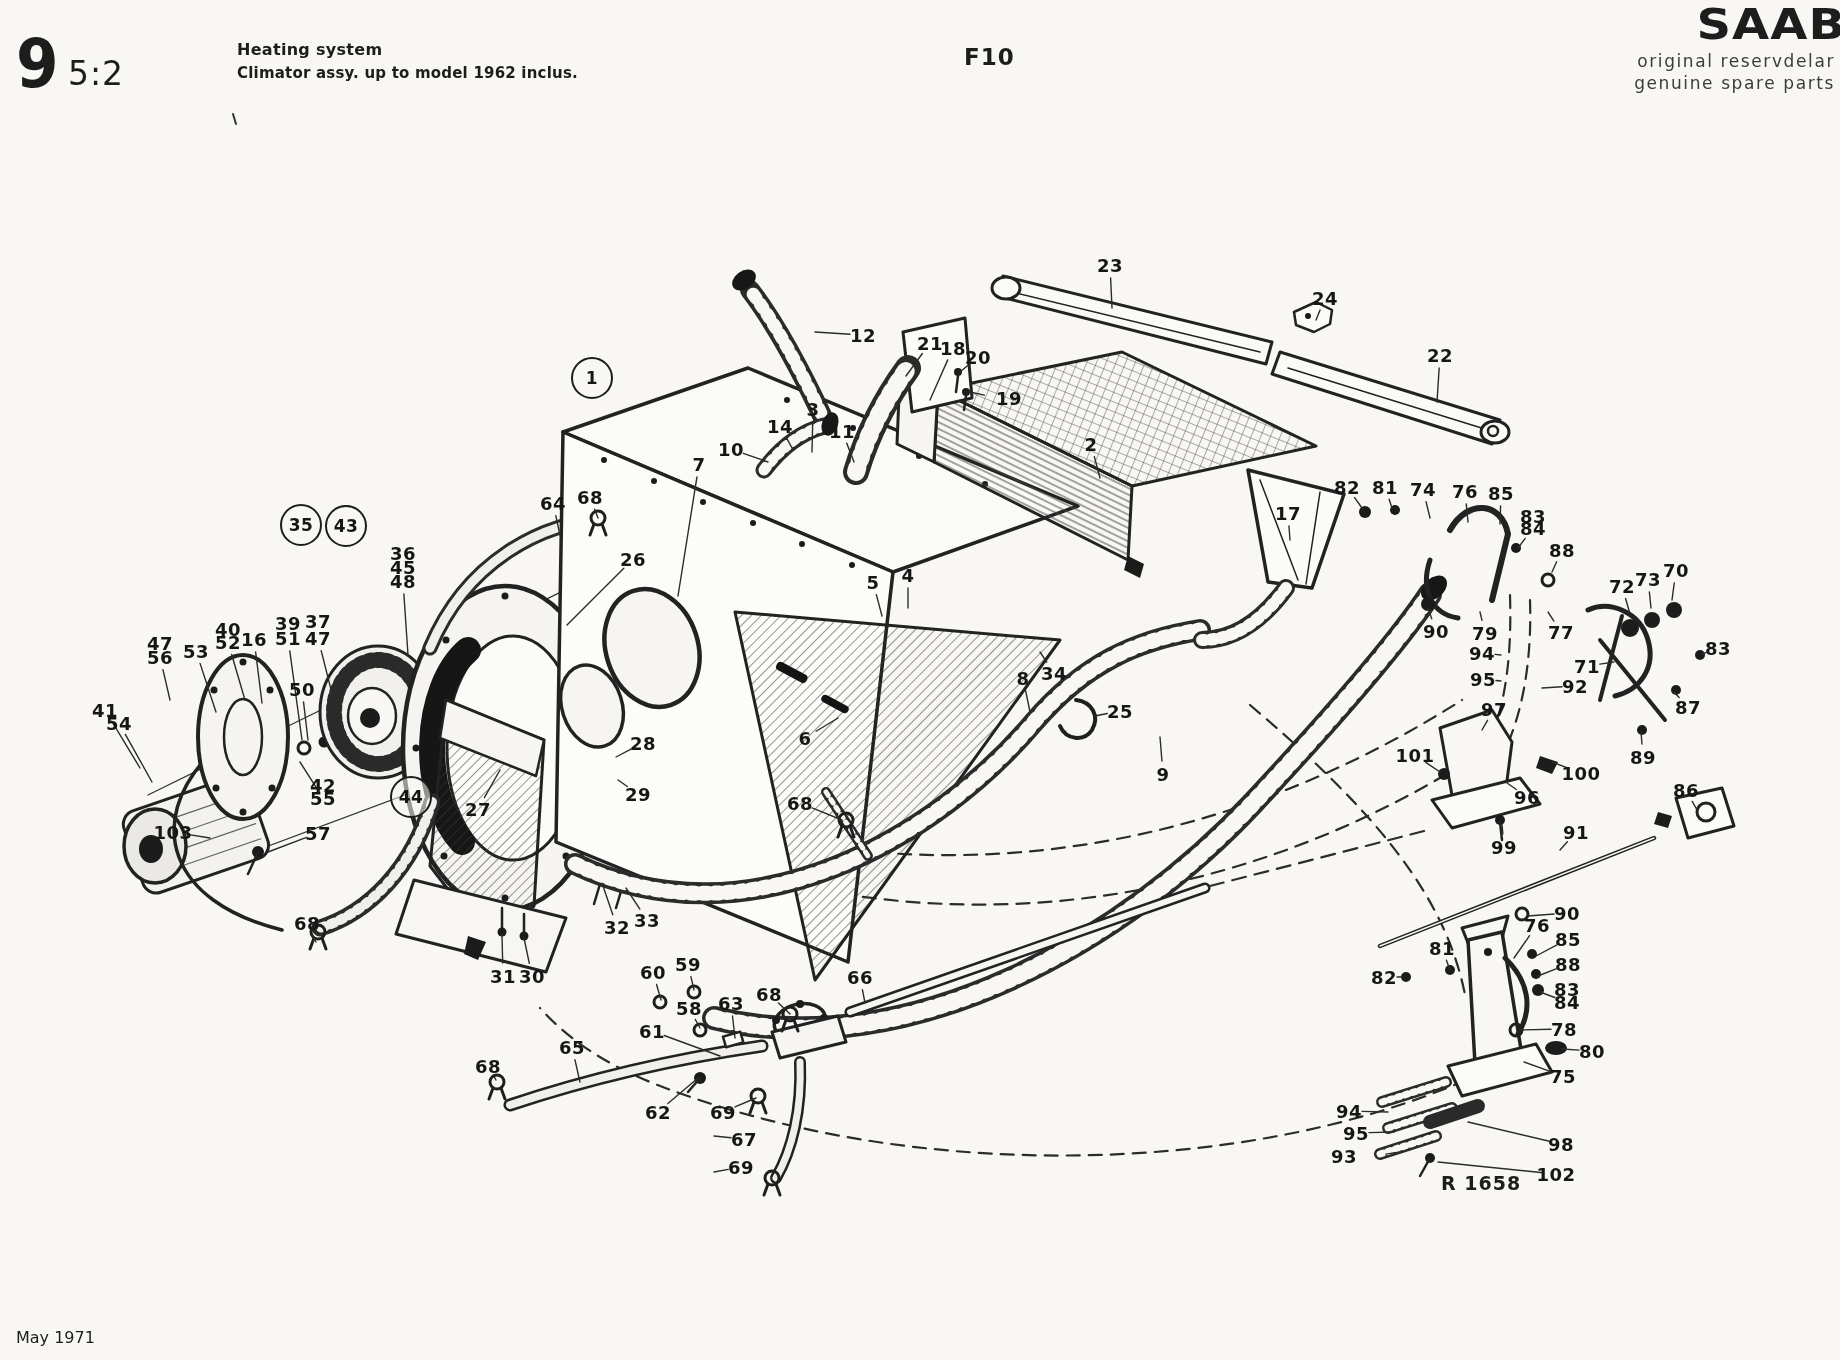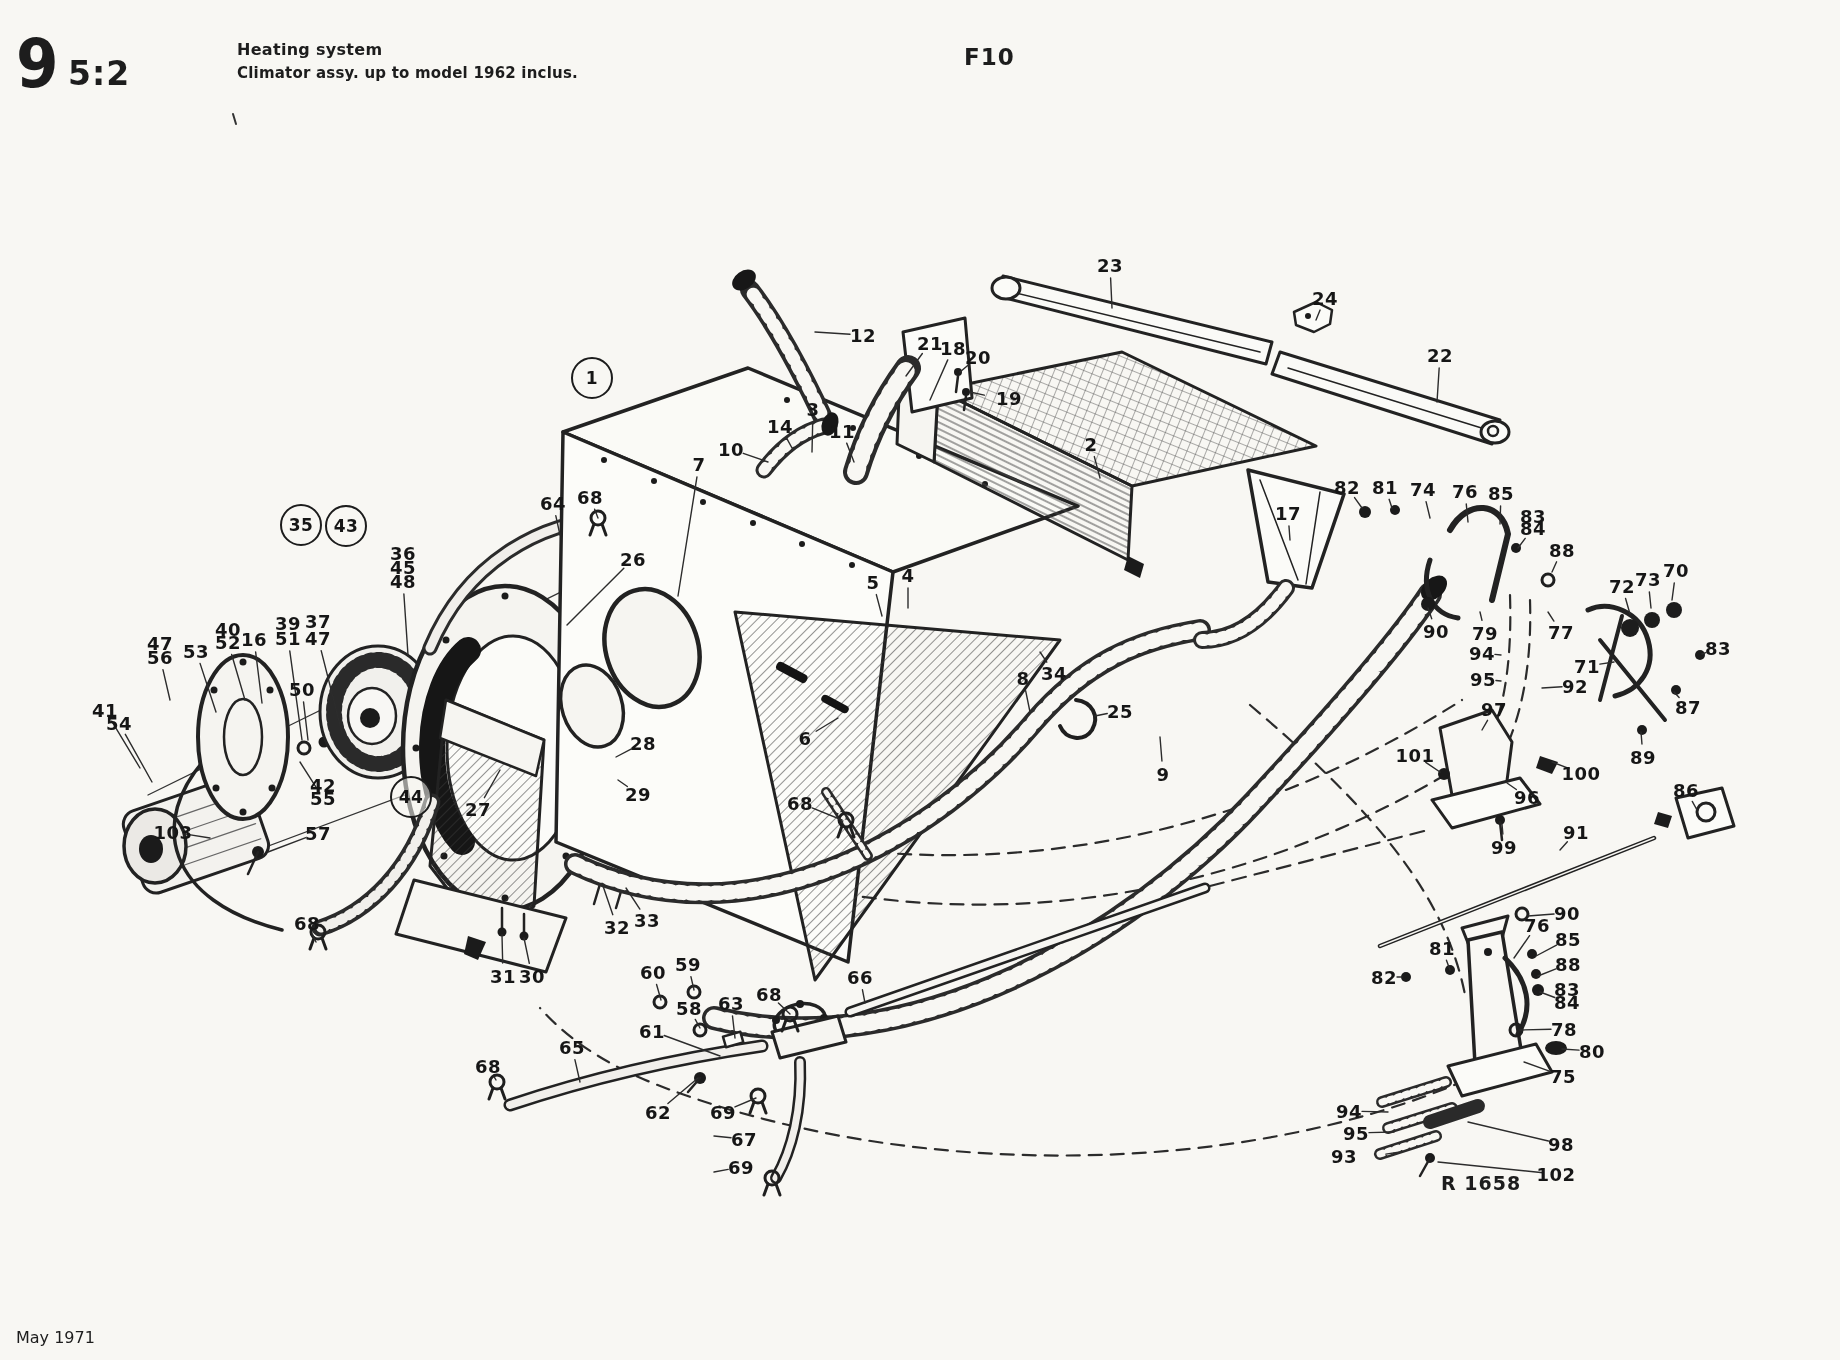--- a/index.html
+++ b/index.html
@@ -1,19 +1,19 @@
 <!DOCTYPE html>
 <html><head>
 <meta charset="utf-8">
 <style>
   html,body{margin:0;padding:0;background:#d8d6d0;}
   .page{position:relative;width:1840px;height:1360px;background:#f8f7f3;overflow:hidden;
         font-family:"DejaVu Sans","Liberation Sans",sans-serif;color:#1d1d1d;}
   .sec-num{position:absolute;left:16px;top:24px;font-size:68px;font-weight:bold;transform:scaleX(.9);transform-origin:left top;}
-  .sec-code{position:absolute;left:68px;top:54px;font-size:33px;font-weight:bold;letter-spacing:1px;}
+  .sec-code{position:absolute;left:68px;top:54px;font-size:33px;font-weight:normal;letter-spacing:1px;}
   .title{position:absolute;left:237px;top:40px;font-size:16px;font-weight:bold;letter-spacing:.3px;}
   .subtitle{position:absolute;left:237px;top:64px;font-size:15px;font-weight:bold;letter-spacing:.2px;}
   .pageref{position:absolute;left:964px;top:44px;font-size:23px;font-weight:bold;letter-spacing:1px;}
   .brand{position:absolute;right:0;top:2px;text-align:right;}
   .brand-logo{font-size:48px;font-weight:bold;line-height:1;letter-spacing:1px;margin-right:-6px;transform:scaleY(.9);transform-origin:right top;}
   .brand-line{font-size:17px;letter-spacing:1.6px;color:#3c3c3c;line-height:1.3;margin-right:5px;}
   .figref{position:absolute;left:1441px;top:1172px;font-size:19px;font-weight:bold;letter-spacing:1px;}
   .date{position:absolute;left:16px;top:1328px;font-size:16px;}
   #artwork{position:absolute;left:0;top:0;z-index:1;}
   #leader-layer{position:absolute;left:0;top:0;z-index:2;}
@@ -29,20 +29,25 @@
 </head>
 <body>
 
 <div class="page">
 
   <div class="sec-num">9</div>
   <div class="sec-code">5:2</div>
   <div class="title">Heating system</div>
   <div class="subtitle">Climator assy. up to model 1962 inclus.</div>
   <div class="pageref">F10</div>
+  <div class="brand">
+    <div class="brand-logo">SAAB</div>
+    <div class="brand-line">original reservdelar</div>
+    <div class="brand-line">genuine spare parts</div>
+  </div>
 
   <svg id="artwork" width="1840" height="1360" viewBox="0 0 1840 1360">
     <defs>
       <pattern id="hatch" width="7" height="7" patternUnits="userSpaceOnUse" patternTransform="rotate(45)">
         <line x1="0" y1="0" x2="0" y2="7" stroke="#3a3a3a" stroke-width="1.1"></line>
       </pattern>
       <pattern id="grid" width="9" height="9" patternUnits="userSpaceOnUse" patternTransform="rotate(22)">
         <path d="M0,0H9M0,0V9" stroke="#4a4a4a" stroke-width="0.9" fill="none"></path>
       </pattern>
       <pattern id="vlines" width="6" height="6" patternUnits="userSpaceOnUse" patternTransform="rotate(-64)">

